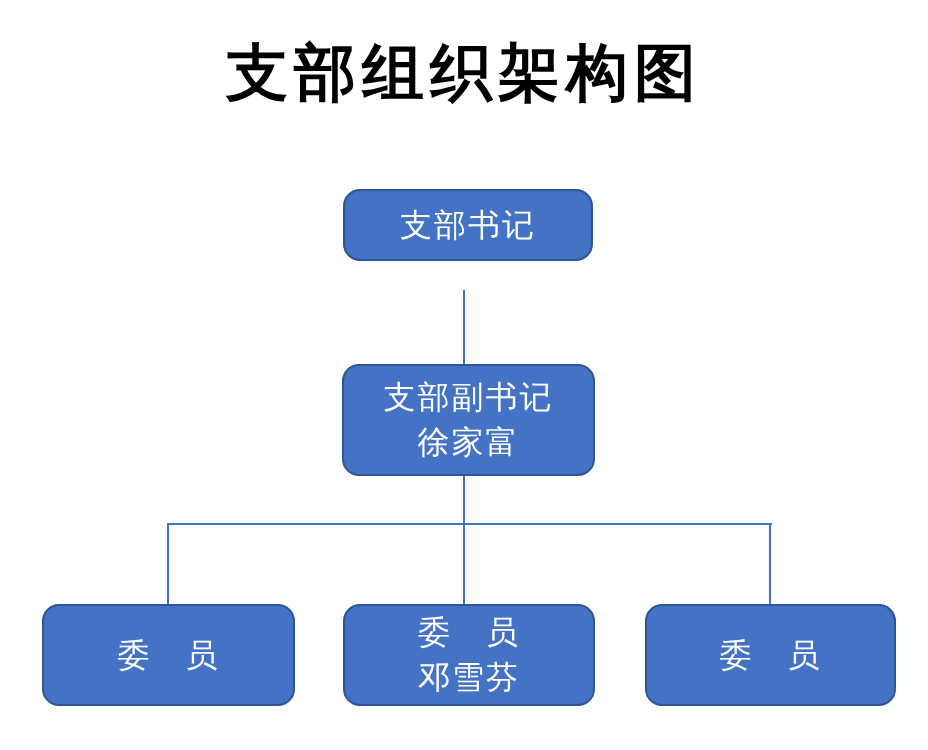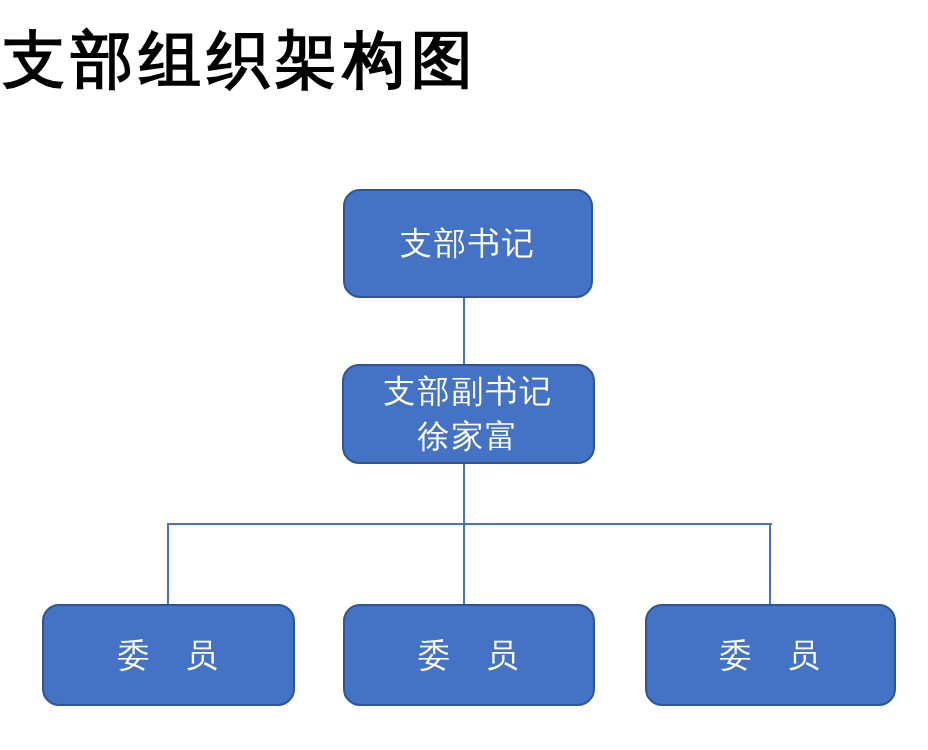--- a/index.html
+++ b/index.html
@@ -13,22 +13,22 @@
     height: 750px;
     background: #ffffff;
     overflow: hidden;
     font-family: "Liberation Serif", "DejaVu Serif", serif;
   }
   .title {
     position: absolute;
     left: 0;
     right: 0;
     top: 16px;
-    margin: 3px;
-    text-align: left;
+    margin: 16px;
+    text-align: center;
     font-size: 62px;
     line-height: 82px;
     font-weight: bold;
     letter-spacing: 6px;
     color: #000000;
     font-family: "Liberation Serif", "DejaVu Serif", serif;
   }
   .node {
     position: absolute;
     box-sizing: border-box;
@@ -46,22 +46,22 @@
     line-height: 45px;
     letter-spacing: 2px;
     text-align: center;
     white-space: pre;
   }
   .connector {
     position: absolute;
     background: #4472C4;
   }
   
-  #node-secretary { left: 343px; top: 189px; width: 250px; height: 109px; }
-  #node-deputy    { left: 342px; top: 364px; width: 253px; height: 100px; }
+  #node-secretary { left: 343px; top: 189px; width: 250px; height: 72px; }
+  #node-deputy    { left: 342px; top: 364px; width: 253px; height: 112px; }
   #node-member1   { left: 42px;  top: 604px; width: 253px; height: 102px; }
   #node-member2   { left: 343px; top: 604px; width: 252px; height: 102px; }
   #node-member3   { left: 645px; top: 604px; width: 251px; height: 102px; }
   
   #conn-sec-dep   { left: 463px; top: 290px; width: 2px;   height: 74px; }
   #conn-dep-rail  { left: 463px; top: 464px; width: 2px;   height: 140px; }
   #conn-rail      { left: 167px; top: 523px; width: 605px; height: 2px; }
   #conn-drop-left { left: 167px; top: 524px; width: 2px;   height: 80px; }
   #conn-drop-right{ left: 769px; top: 524px; width: 2px;   height: 80px; }
 </style>
@@ -86,19 +86,20 @@
     <div class="line">支部副书记</div>
     <div class="line">徐家富</div>
   </div>
 
   <div class="node" id="node-member1">
     <div class="line">委　员</div>
   </div>
 
   <div class="node" id="node-member2">
     <div class="line">委　员</div>
+    <div class="line">邓雪芬</div>
   </div>
 
   <div class="node" id="node-member3">
     <div class="line">委　员</div>
   </div>
 
 </div>
 
 </body></html>

